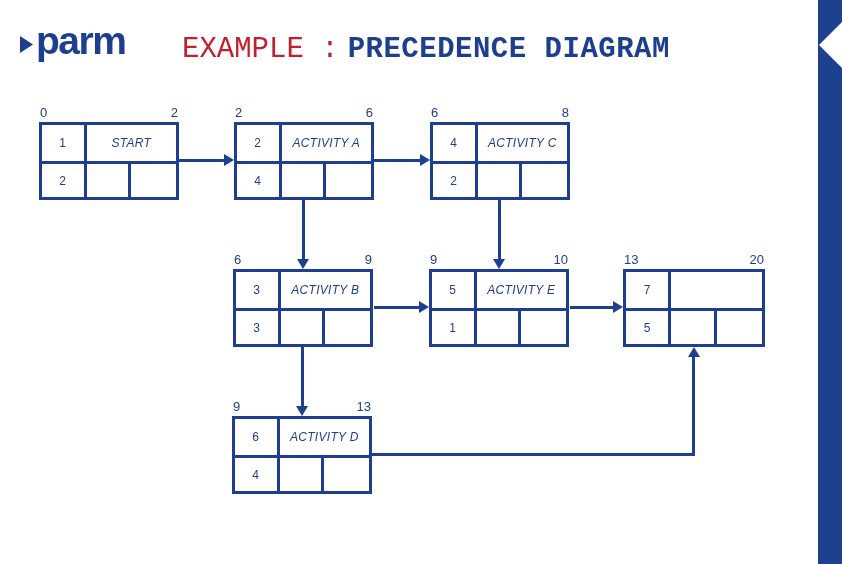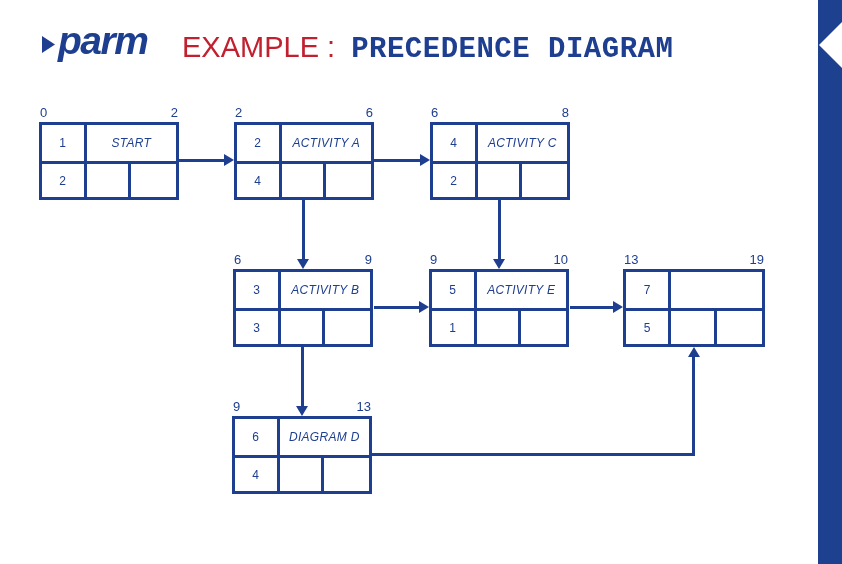--- a/index.html
+++ b/index.html
@@ -4,27 +4,27 @@
 <style>
   :root{
     --navy:#1e3e8f; --red:#c1202f; --band:#1e418f; --bg:#ffffff;
   }
   *{margin:0;padding:0;box-sizing:border-box;}
   html,body{width:842px;height:564px;}
   body{font-family:"Liberation Sans", sans-serif;background:var(--bg);overflow:hidden;}
   #canvas{position:relative;width:842px;height:564px;background:var(--bg);}
 
   
-  .logo{position:absolute;left:42px;top:26px;display:flex;align-items:center;height:36px;font-style:italic;}
+  .logo{position:absolute;left:20px;top:26px;display:flex;align-items:center;height:36px;}
   .logo-tri{width:13px;height:17px;background:var(--navy);
     clip-path:polygon(0 0,100% 50%,0 100%);margin-right:3px;margin-top:1px;}
   .logo-text{font-size:39px;font-weight:bold;color:var(--navy);letter-spacing:-1.5px;
     line-height:30px;position:relative;top:-3px;}
   .title{position:absolute;left:182px;top:31px;font-size:29px;white-space:nowrap;}
-  .t-red{color:var(--red);margin-right:16px;}
+  .t-red{color:var(--red);margin-right:9px;font-family:Liberation Mono, monospace;}
   .t-navy{color:var(--navy);font-weight:bold;letter-spacing:0.5px;font-family:Liberation Mono, monospace;}
 
   
   .band{position:absolute;right:0;top:0;width:24px;height:564px;background:var(--band);}
   .notch{position:absolute;right:0;top:22px;width:23px;height:46px;background:var(--bg);
     clip-path:polygon(100% 0,0 50%,100% 100%);}
 
   
   .node{position:absolute;width:140px;height:78px;}
   .nl{position:absolute;top:-17px;font-size:13px;color:var(--navy);}
@@ -124,35 +124,35 @@
       <div class="cell c-id">5</div>
       <div class="cell c-name">ACTIVITY E</div>
       <div class="cell c-dur">1</div>
       <div class="cell c-b2"></div>
       <div class="cell c-b3"></div>
     </div>
   </div>
 
   <div class="node" style="left:623px;top:269px;width:142px;">
     <span class="nl nl-l">13</span>
-    <span class="nl nl-r">19</span>
+    <span class="nl nl-r">20</span>
     <div class="nbox">
       <div class="cell c-id">7</div>
       <div class="cell c-dur">5</div>
       <div class="cell c-b2"></div>
       <div class="cell c-b3"></div>
     </div>
   </div>
 
   <div class="node" style="left:232px;top:416px;">
     <span class="nl nl-l">9</span>
     <span class="nl nl-r">13</span>
     <div class="nbox">
       <div class="cell c-id">6</div>
-      <div class="cell c-name">DIAGRAM D</div>
+      <div class="cell c-name">ACTIVITY D</div>
       <div class="cell c-dur">4</div>
       <div class="cell c-b2"></div>
       <div class="cell c-b3"></div>
     </div>
   </div>
 
   <div class="hline" style="left:179px;top:159px;width:46px;"></div>
   <div class="ah-r" style="left:224px;top:154px;"></div>
 
   <div class="hline" style="left:374px;top:159px;width:47px;"></div>

